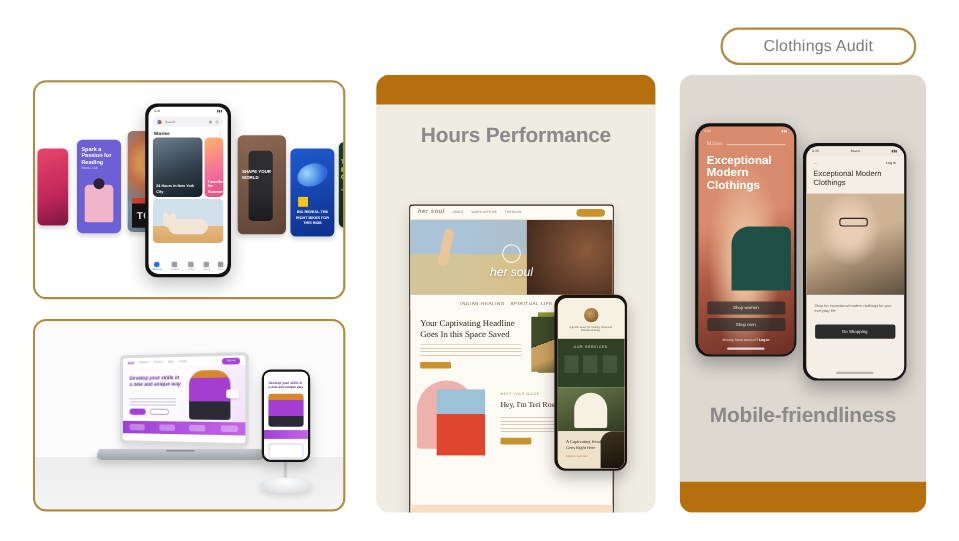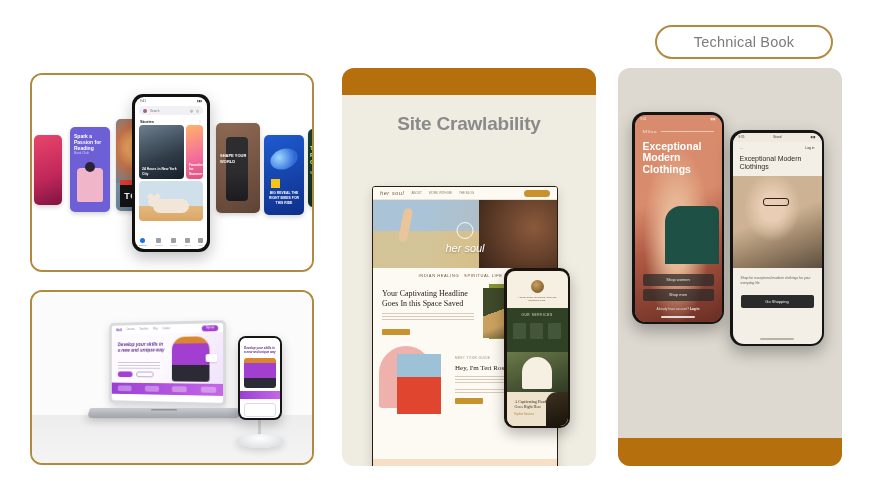--- a/index.html
+++ b/index.html
@@ -276,21 +276,21 @@
   .pb-btn{margin:8px 8px 0; height:13px;background:#2b2b2b;border-radius:2px;
           display:flex;align-items:center;justify-content:center;color:#f2efe9;font-size:4px;}
   .pb-hbar{position:absolute;left:50%;transform:translateX(-50%);bottom:4px;width:34px;height:2px;border-radius:1px;background:#b9b2a6;}
 </style>
 </head>
 <body>
 
 <div class="stage">
 
   <div class="audit-pill">
-    <span>Technical Book</span>
+    <span>Clothings Audit</span>
   </div>
 
   <div class="goldcard" id="card-discover">
     <div class="disc-stage">
 
       <div class="story-card" id="sc1"></div>
 
       <div class="story-card" id="sc2">
         <div class="sc2-top">Spark a Passion for Reading</div>
         <div class="sc2-sub">Book Club</div>
@@ -420,21 +420,21 @@
           <div class="sp-card"></div>
 
         </div>
       </div>
     </div>
   </div>
 
   <div id="panel-center">
     <div class="cc-topbar"></div>
     <div class="cc-title">
-      <div>Site Crawlability</div>
+      <div>Hours Performance</div>
     </div>
 
     <div class="cc-art">
 
       <div class="mock-web">
         <div class="mw-nav">
           <span class="mw-logo">her soul</span>
           <span class="mw-l">ABOUT</span>
           <span class="mw-l">WORK WITH ME</span>
           <span class="mw-l">THE BLOG</span>
@@ -539,16 +539,17 @@
           </div>
           <div class="pb-cream">
             <div class="pb-p">Shop for exceptional modern clothings for your everyday life</div>
           </div>
           <div class="pb-btn">Go Shopping</div>
           <div class="pb-hbar"></div>
         </div>
       </div>
 
     </div>
+    <div class="rp-title">Mobile-friendliness</div>
     <div class="rp-bottombar"></div>
   </div>
 
 </div>
 
 </body></html>

